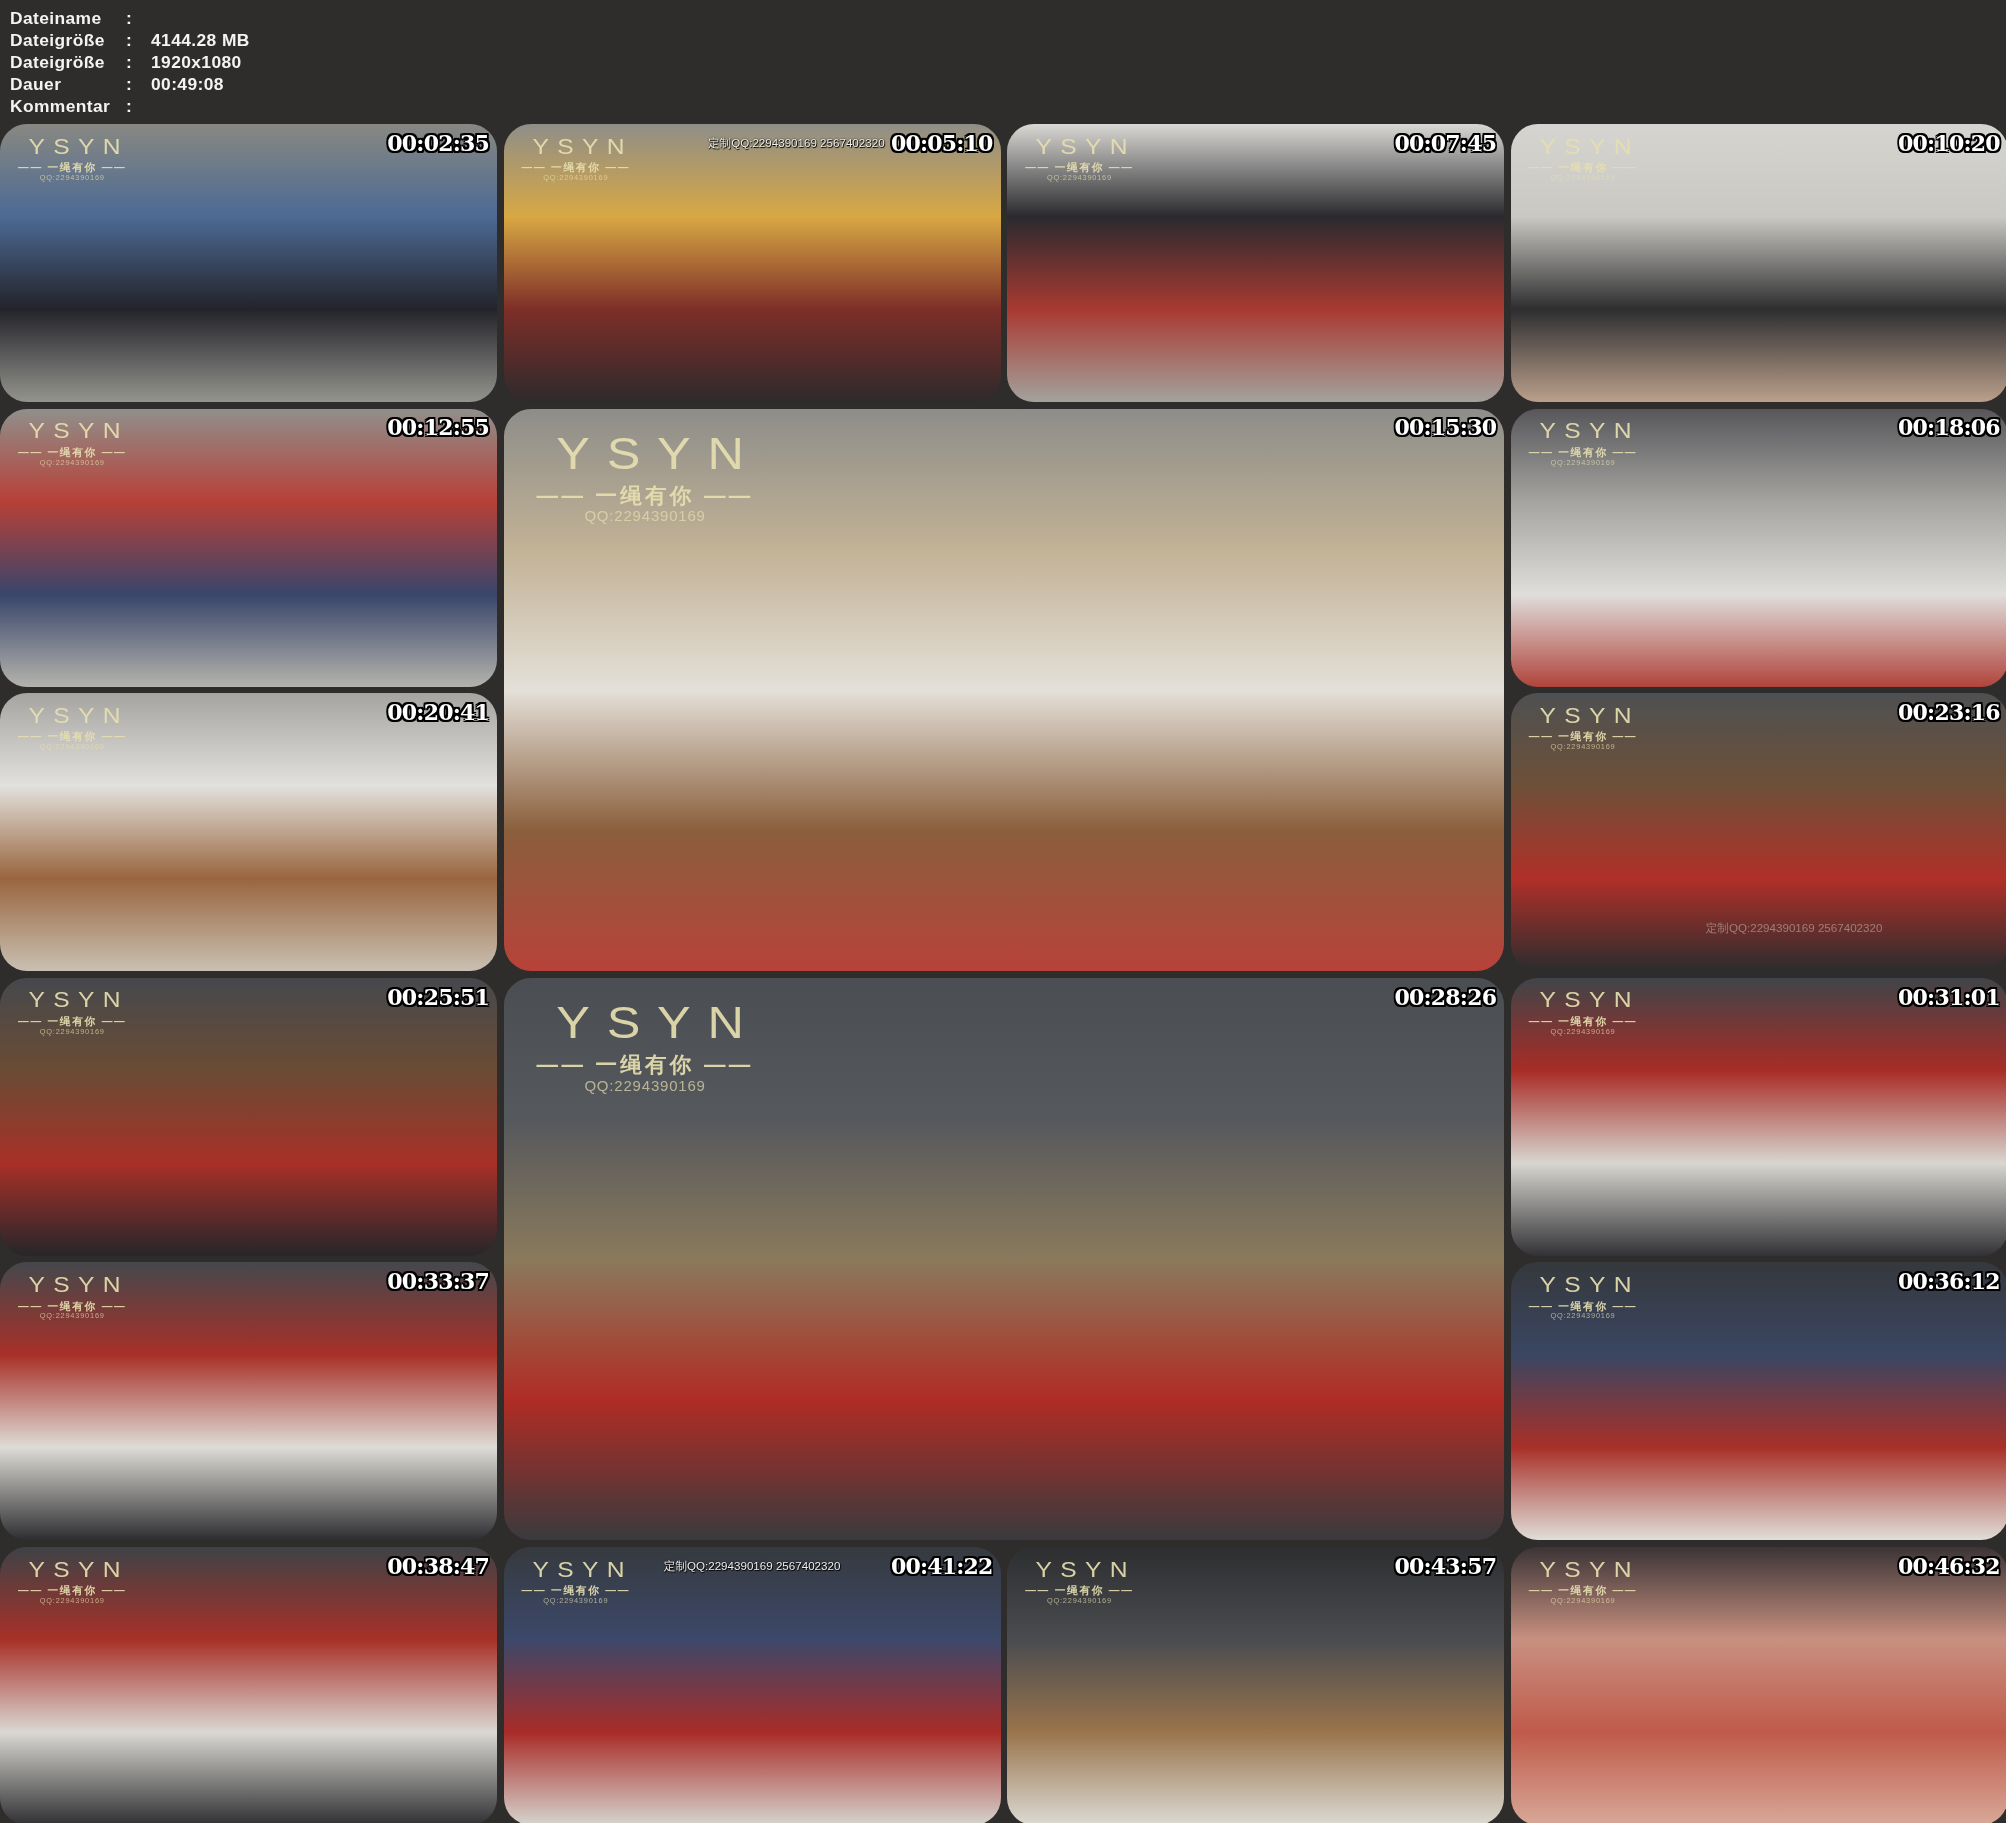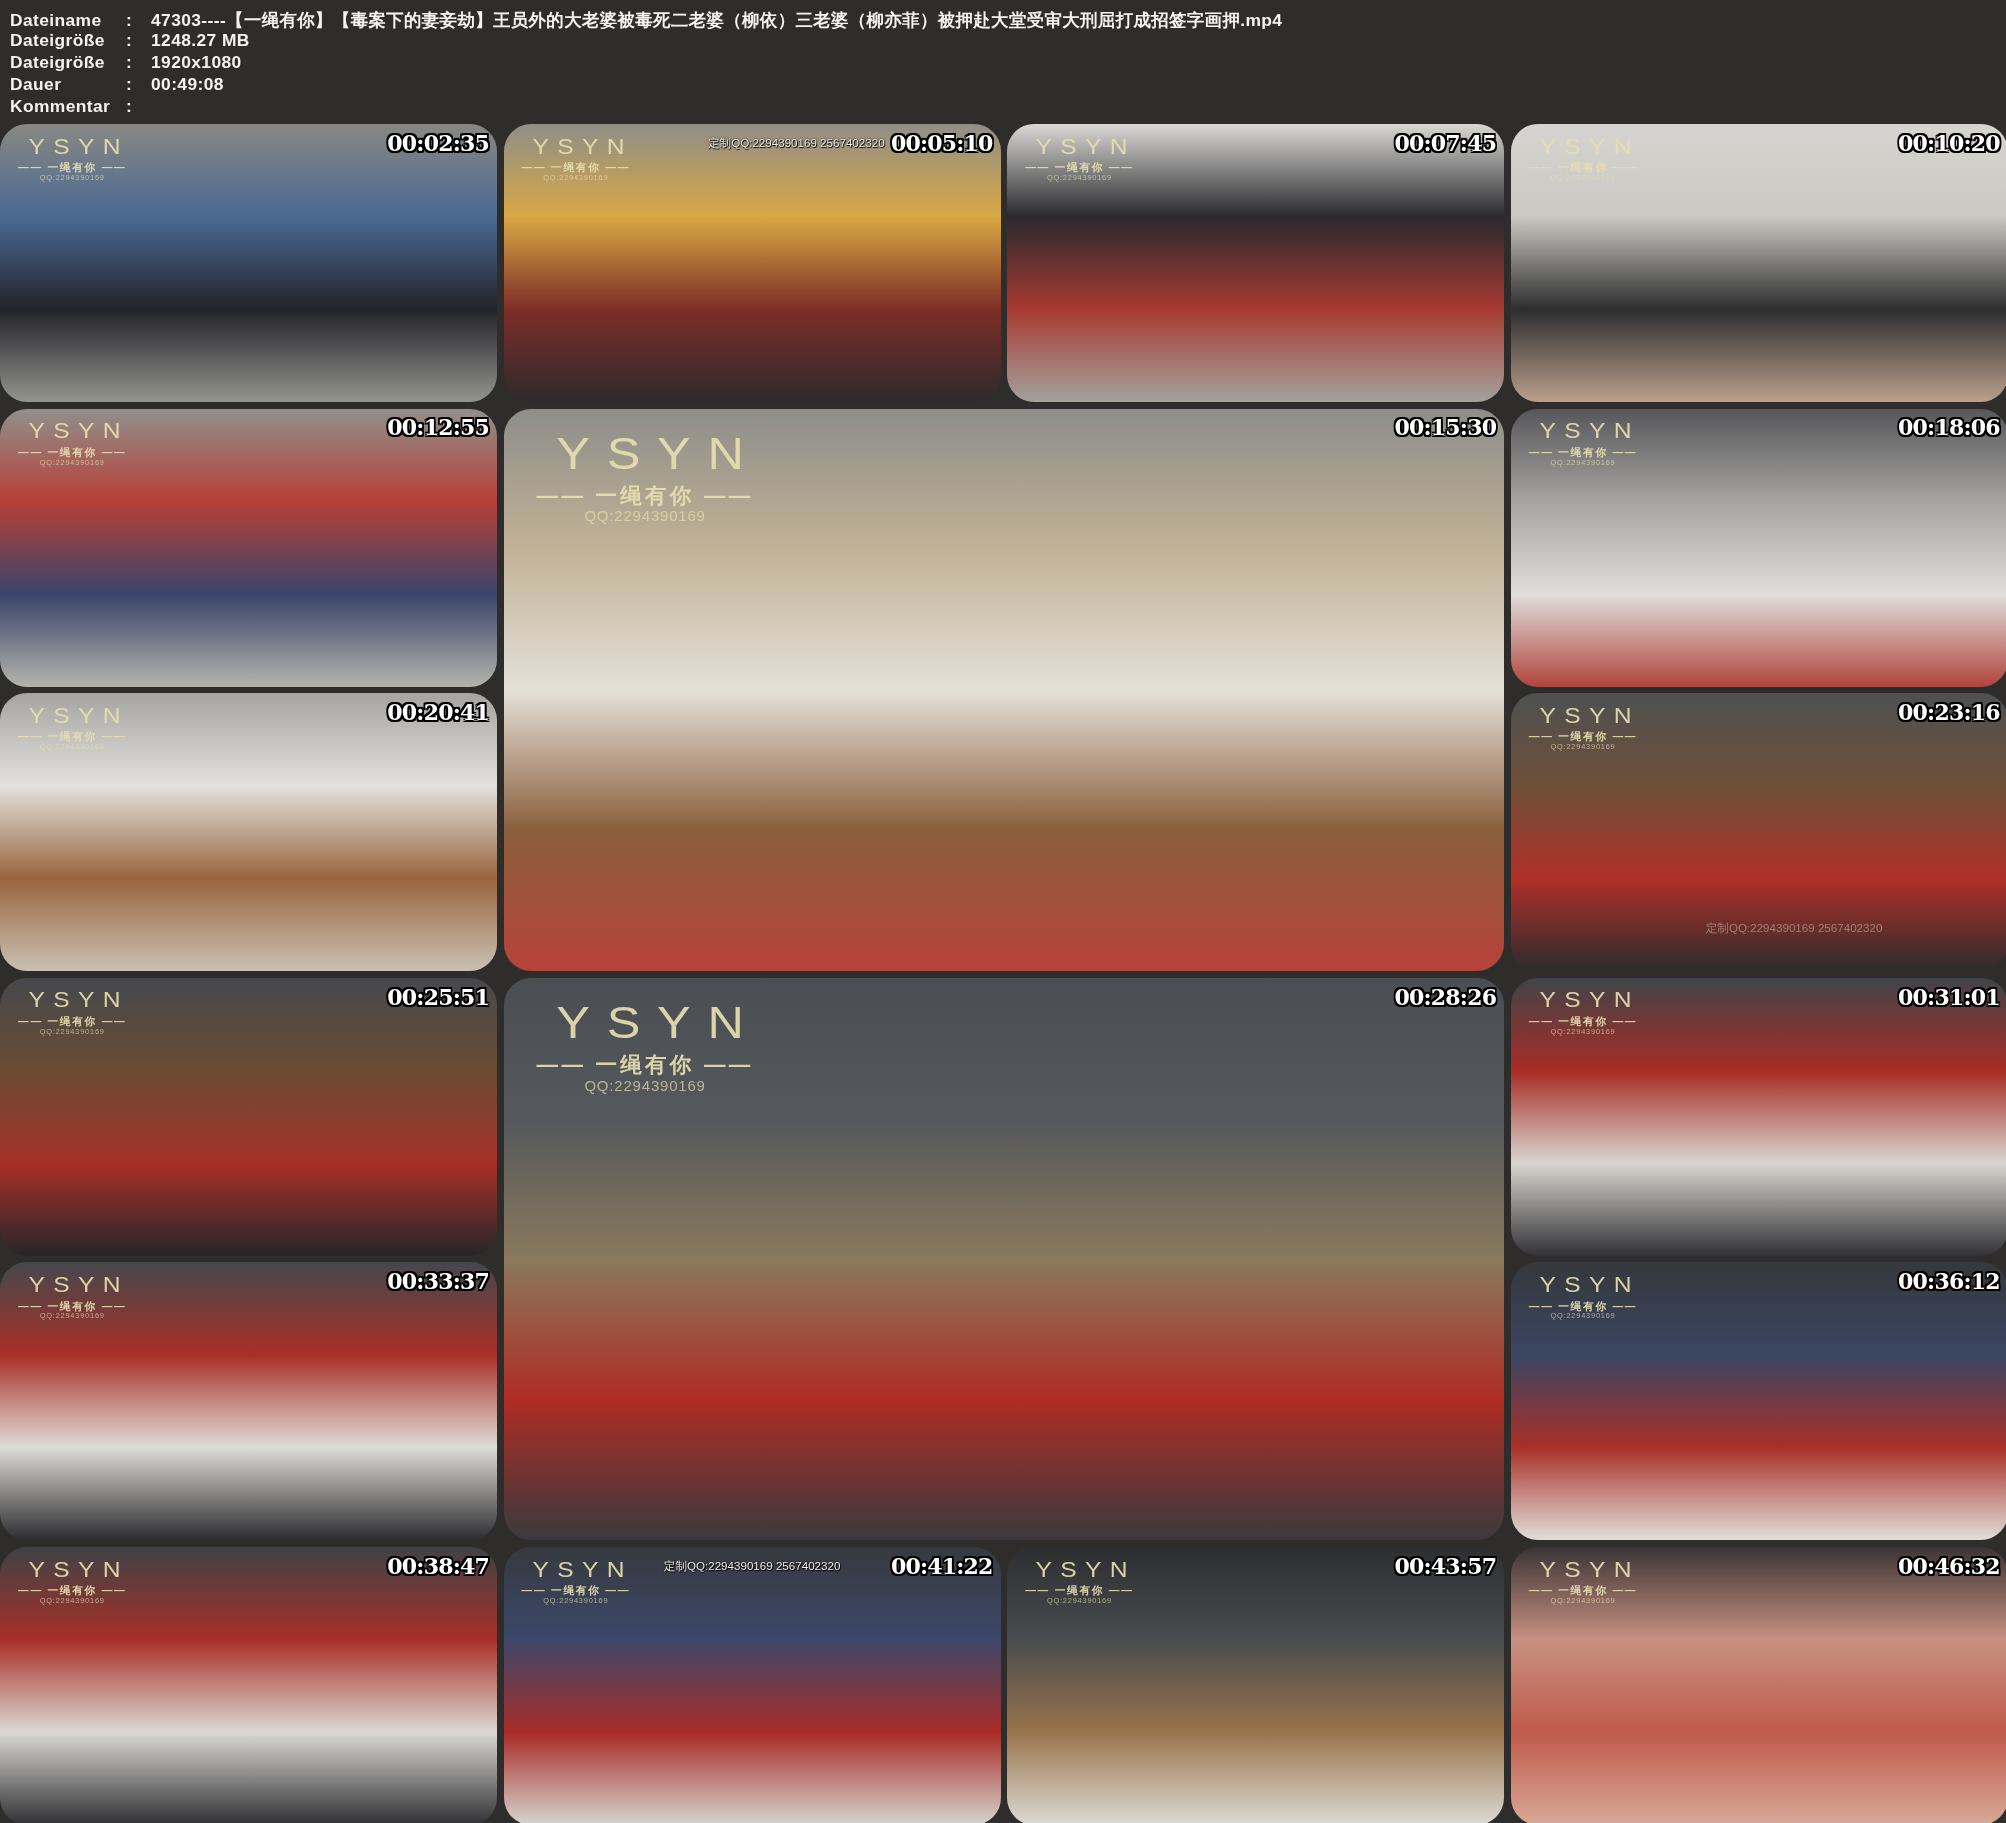--- a/index.html
+++ b/index.html
@@ -117,26 +117,25 @@
     z-index: 2;
   }
 </style>
 </head>
 <body>
 
 <div class="meta-header">
   <div class="meta-row">
     <span class="meta-label">Dateiname</span>
     <span class="meta-colon">:</span>
-    <span class="meta-value">47303----【一绳有你】【毒案下的妻妾劫】王员外的大老婆被毒死二老婆（柳依）三老婆（柳亦菲）被押赴大堂受审大刑屈打成招签字画押.mp4</span>
   </div>
   <div class="meta-row">
     <span class="meta-label">Dateigröße</span>
     <span class="meta-colon">:</span>
-    <span class="meta-value">1248.27 MB</span>
+    <span class="meta-value">4144.28 MB</span>
   </div>
   <div class="meta-row">
     <span class="meta-label">Dateigröße</span>
     <span class="meta-colon">:</span>
     <span class="meta-value">1920x1080</span>
   </div>
   <div class="meta-row">
     <span class="meta-label">Dauer</span>
     <span class="meta-colon">:</span>
     <span class="meta-value">00:49:08</span>

